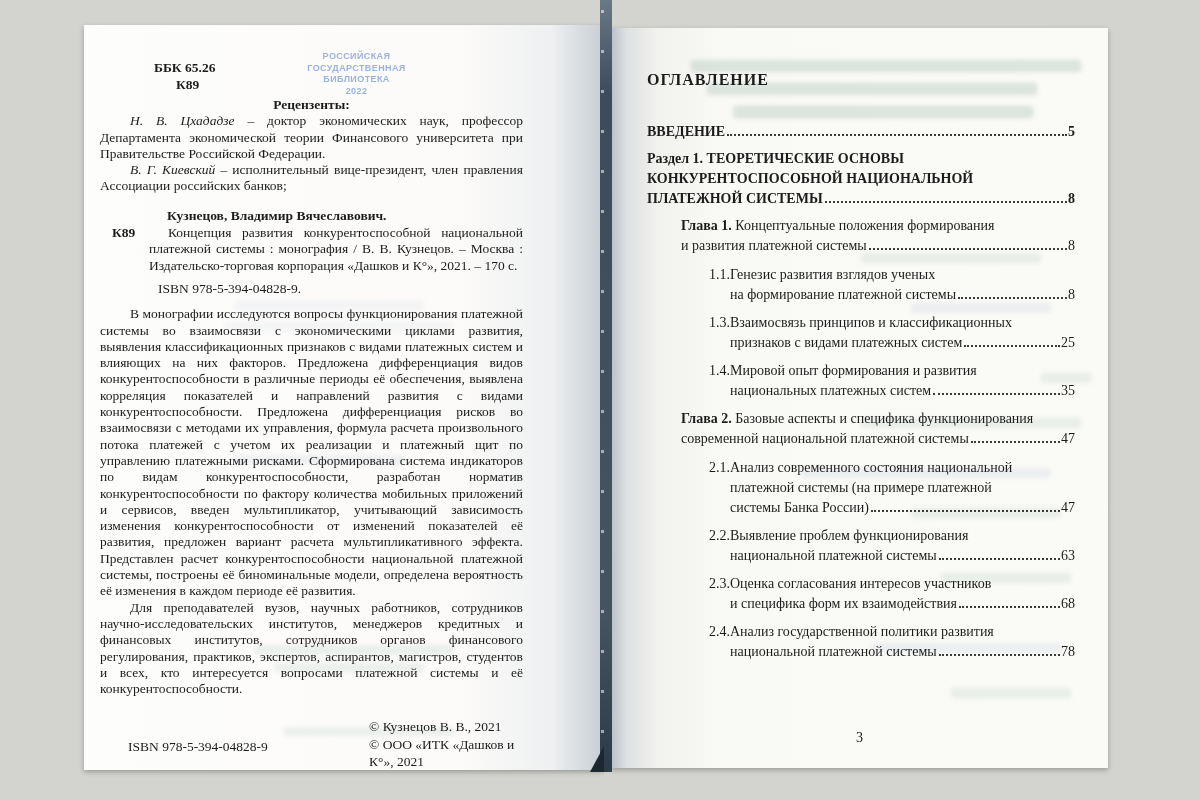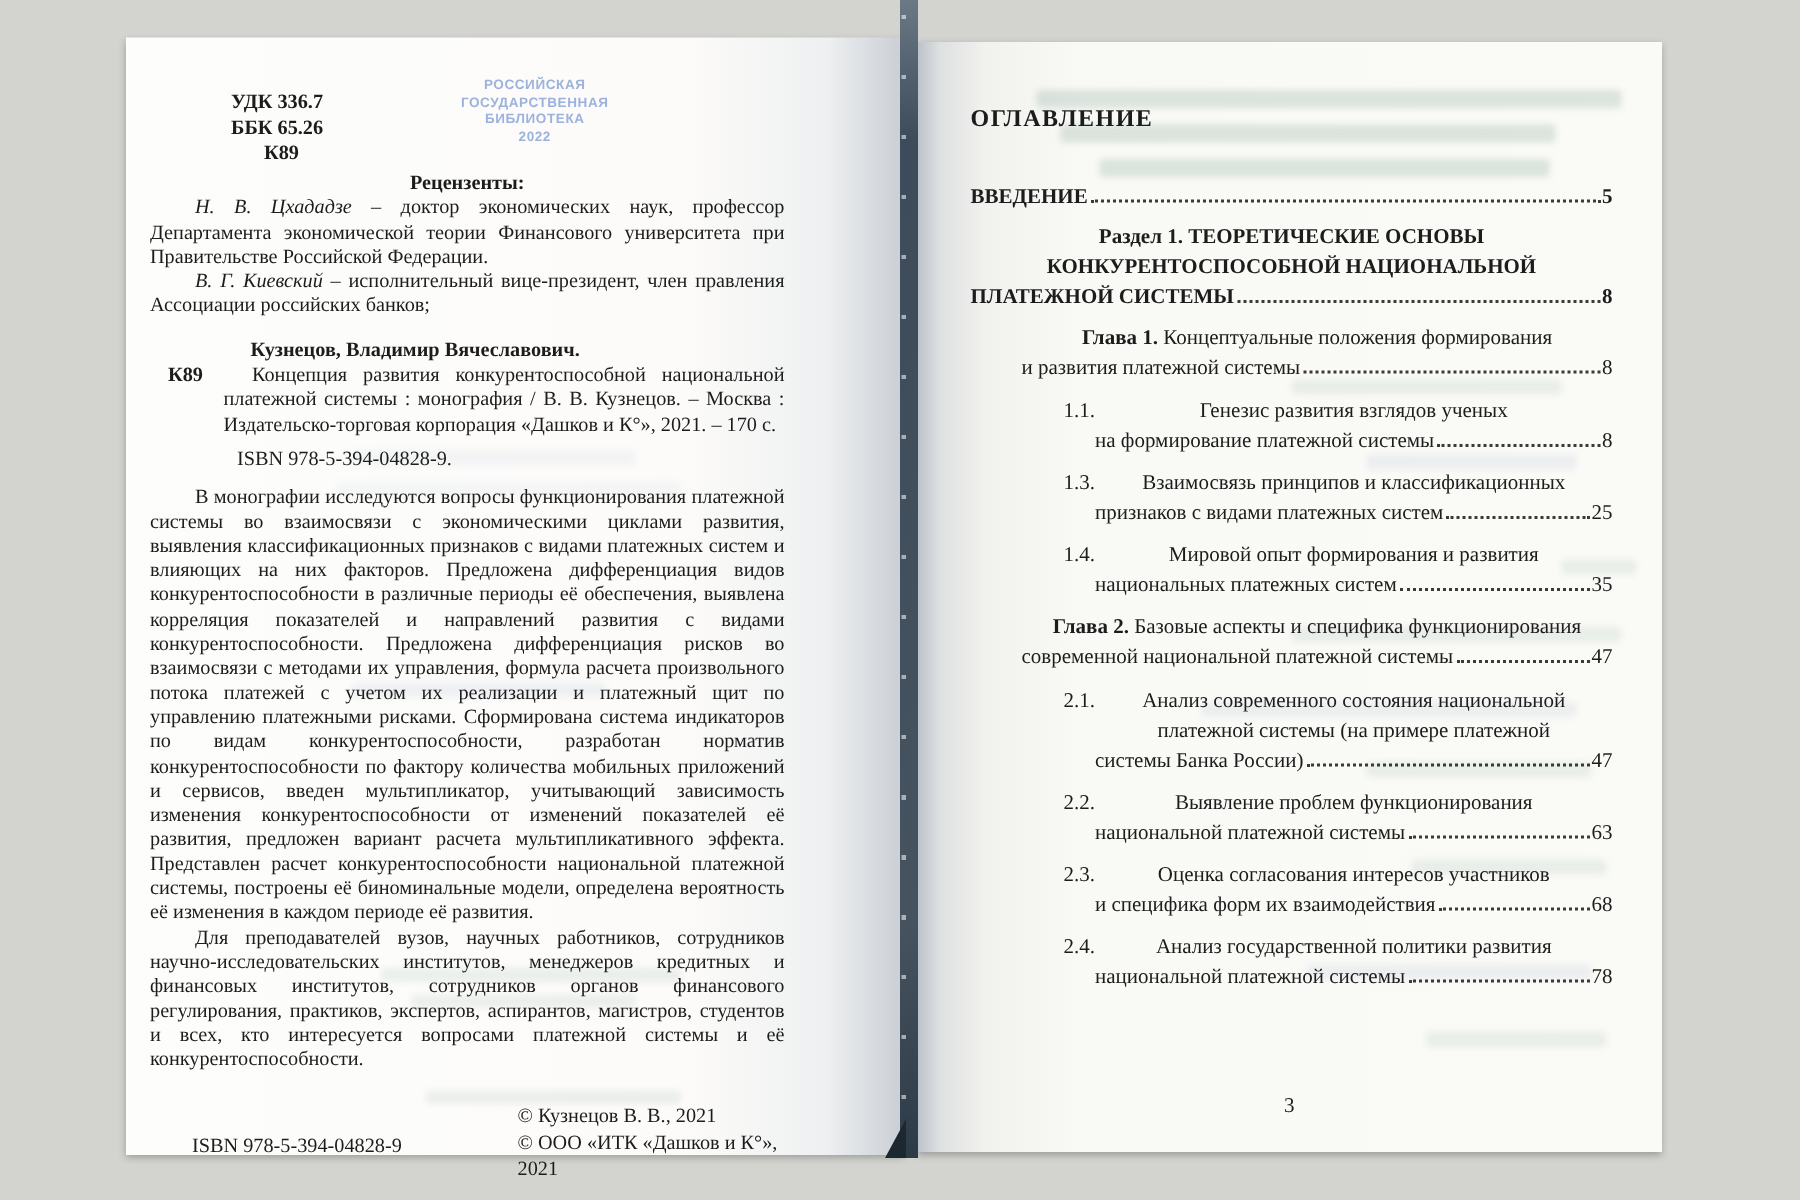--- a/index.html
+++ b/index.html
@@ -52,26 +52,26 @@
   .reviewer{text-align:justify;text-indent:30px;}
   .author{font-weight:bold;margin-top:13px;margin-left:67px;}
   .card{position:relative;padding-left:49px;margin-top:1px;}
   .card-code{position:absolute;left:12px;top:0;font-weight:bold;}
   .card-text{text-align:justify;text-indent:19px;}
   .card-isbn{margin-left:9px;margin-top:7px;}
   .annot{text-align:justify;text-indent:30px;}
   .annot.first{margin-top:9px;}
   .copyrights{position:relative;margin-top:21px;height:40px;}
   .isbn-bottom{position:absolute;left:28px;bottom:3px;}
-  .cr-col{position:absolute;left:245px;top:0;line-height:17.5px;}
+  .cr-col{position:absolute;left:269px;top:0;line-height:17.5px;}
 
   
   .rp-content{position:relative;padding:42px 33px 0 36px;font-size:14px;line-height:20px;}
   .toc-title{text-align:left;font-weight:bold;font-size:16px;letter-spacing:1px;margin-bottom:32px;}
-  .toc-entry{margin-bottom:8px;text-align:center;}
+  .toc-entry{margin-bottom:8px;}
   .toc-entry.h1{font-weight:bold;margin-bottom:7px;}
   .toc-entry.chapter{margin-bottom:9px;}
   .toc-entry.chapter .toc-line{padding-left:34px;}
   .toc-entry.chapter b{font-weight:bold;}
   .toc-entry.sub .toc-line{padding-left:83px;position:relative;}
   .toc-num{position:absolute;left:62px;top:0;}
   .toc-line{position:relative;}
   .toc-line.last{display:flex;align-items:baseline;}
   .toc-text{white-space:nowrap;}
   .dots{flex:1;border-bottom:2px dotted #3a3a3a;margin:0 1px 3px 2px;min-width:14px;}
@@ -99,21 +99,20 @@
 
     <div class="stamp">
       <div>РОССИЙСКАЯ</div>
       <div>ГОСУДАРСТВЕННАЯ</div>
       <div>БИБЛИОТЕКА</div>
       <div>2022</div>
     </div>
 
     <div class="lp-content">
       <div class="udk-block">
-        <div>УДК 336.7</div>
         <div>ББК 65.26</div>
         <div class="code">К89</div>
       </div>
 
       <div class="reviewers-heading">Рецензенты:</div>
       <p class="reviewer"><i>Н. В. Цхададзе</i><span> – доктор экономических наук, профессор Департамента экономической теории Финансового университета при Правительстве Российской Федерации.</span></p>
       <p class="reviewer"><i>В. Г. Киевский</i><span> – исполнительный вице-президент, член правления Ассоциации российских банков;</span></p>
 
       <p class="author">Кузнецов, Владимир Вячеславович.</p>
 

